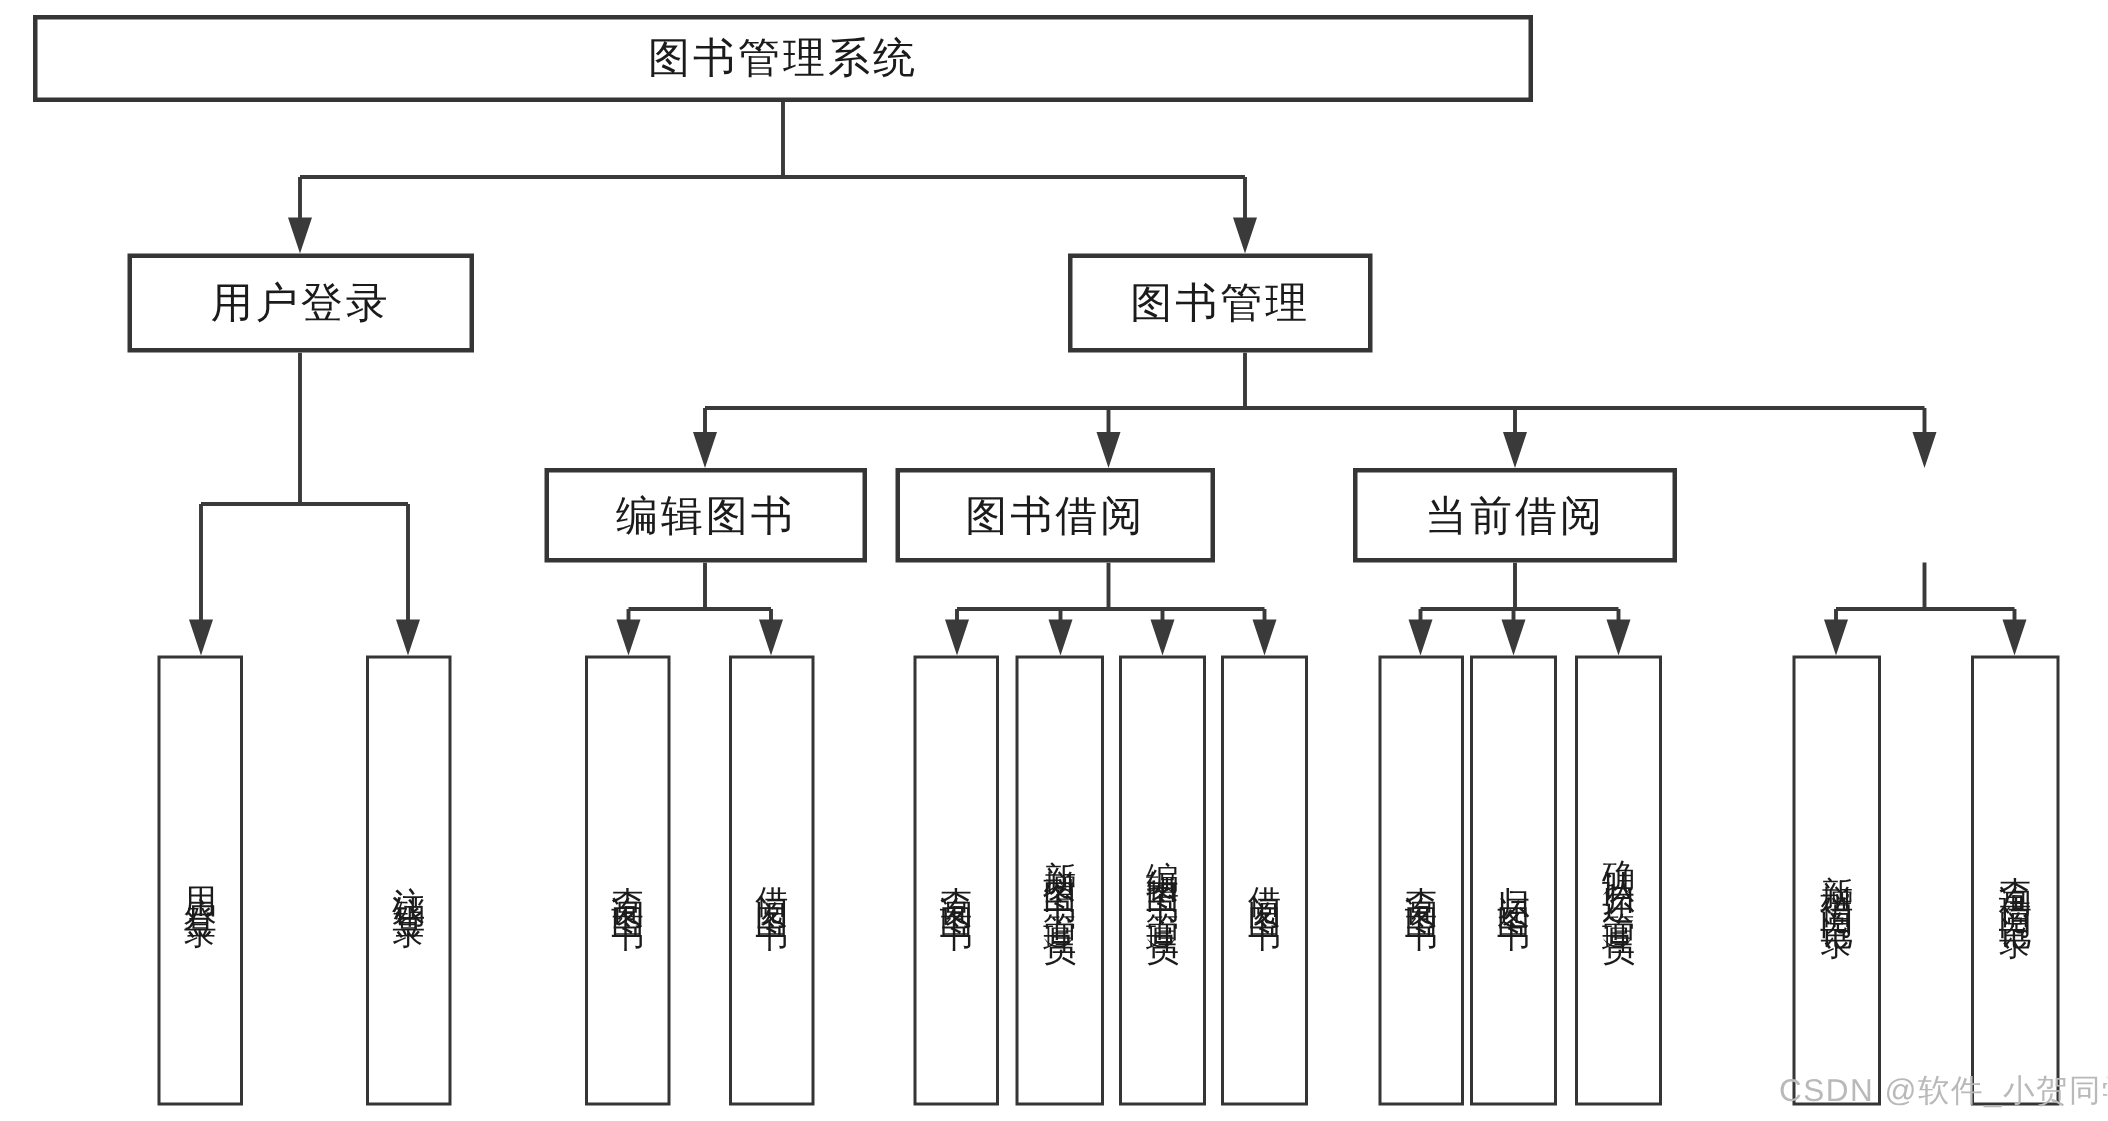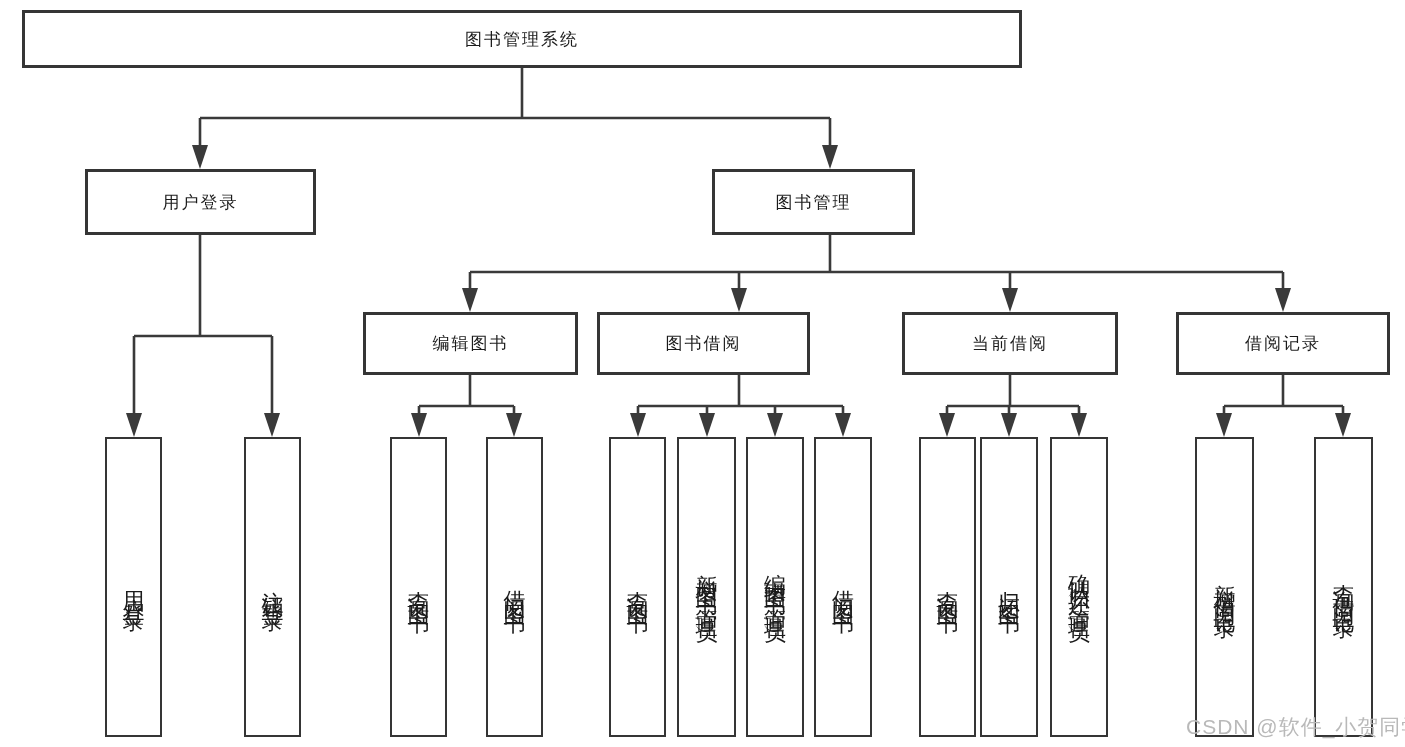--- a/index.html
+++ b/index.html
@@ -18,21 +18,21 @@
     width: 1405px; height: 747px;
   }
   .box {
     position: absolute;
     box-sizing: border-box;
     border: 3px solid #353535;
     background: #ffffff;
     display: flex;
     align-items: center;
     justify-content: center;
-    font-size: 17px;
+    font-size: 28px;
     letter-spacing: 2px;
     white-space: nowrap;
     z-index: 2;
   }
   .leaf {
     border-width: 2.5px;
     writing-mode: vertical-rl;
     text-orientation: mixed;
     font-size: 22px;
     letter-spacing: 7px;
@@ -136,21 +136,20 @@
   </svg>
 
   <div class="box" id="n-root">图书管理系统</div>
 
   <div class="box" id="n-l2-0">用户登录</div>
   <div class="box" id="n-l2-1">图书管理</div>
 
   <div class="box" id="n-l3-0">编辑图书</div>
   <div class="box" id="n-l3-1">图书借阅</div>
   <div class="box" id="n-l3-2">当前借阅</div>
-  <div class="box" id="n-l3-3">借阅记录</div>
 
   <div class="box leaf" id="n-lf-0">用户登录</div>
   <div class="box leaf" id="n-lf-1">注销登录</div>
   <div class="box leaf" id="n-lf-2">查询图书</div>
   <div class="box leaf" id="n-lf-3">借阅图书</div>
   <div class="box leaf" id="n-lf-4">查询图书</div>
   <div class="box leaf" id="n-lf-5">新增图书（管理员）</div>
   <div class="box leaf" id="n-lf-6">编辑图书（管理员）</div>
   <div class="box leaf" id="n-lf-7">借阅图书</div>
   <div class="box leaf" id="n-lf-8">查询图书</div>

